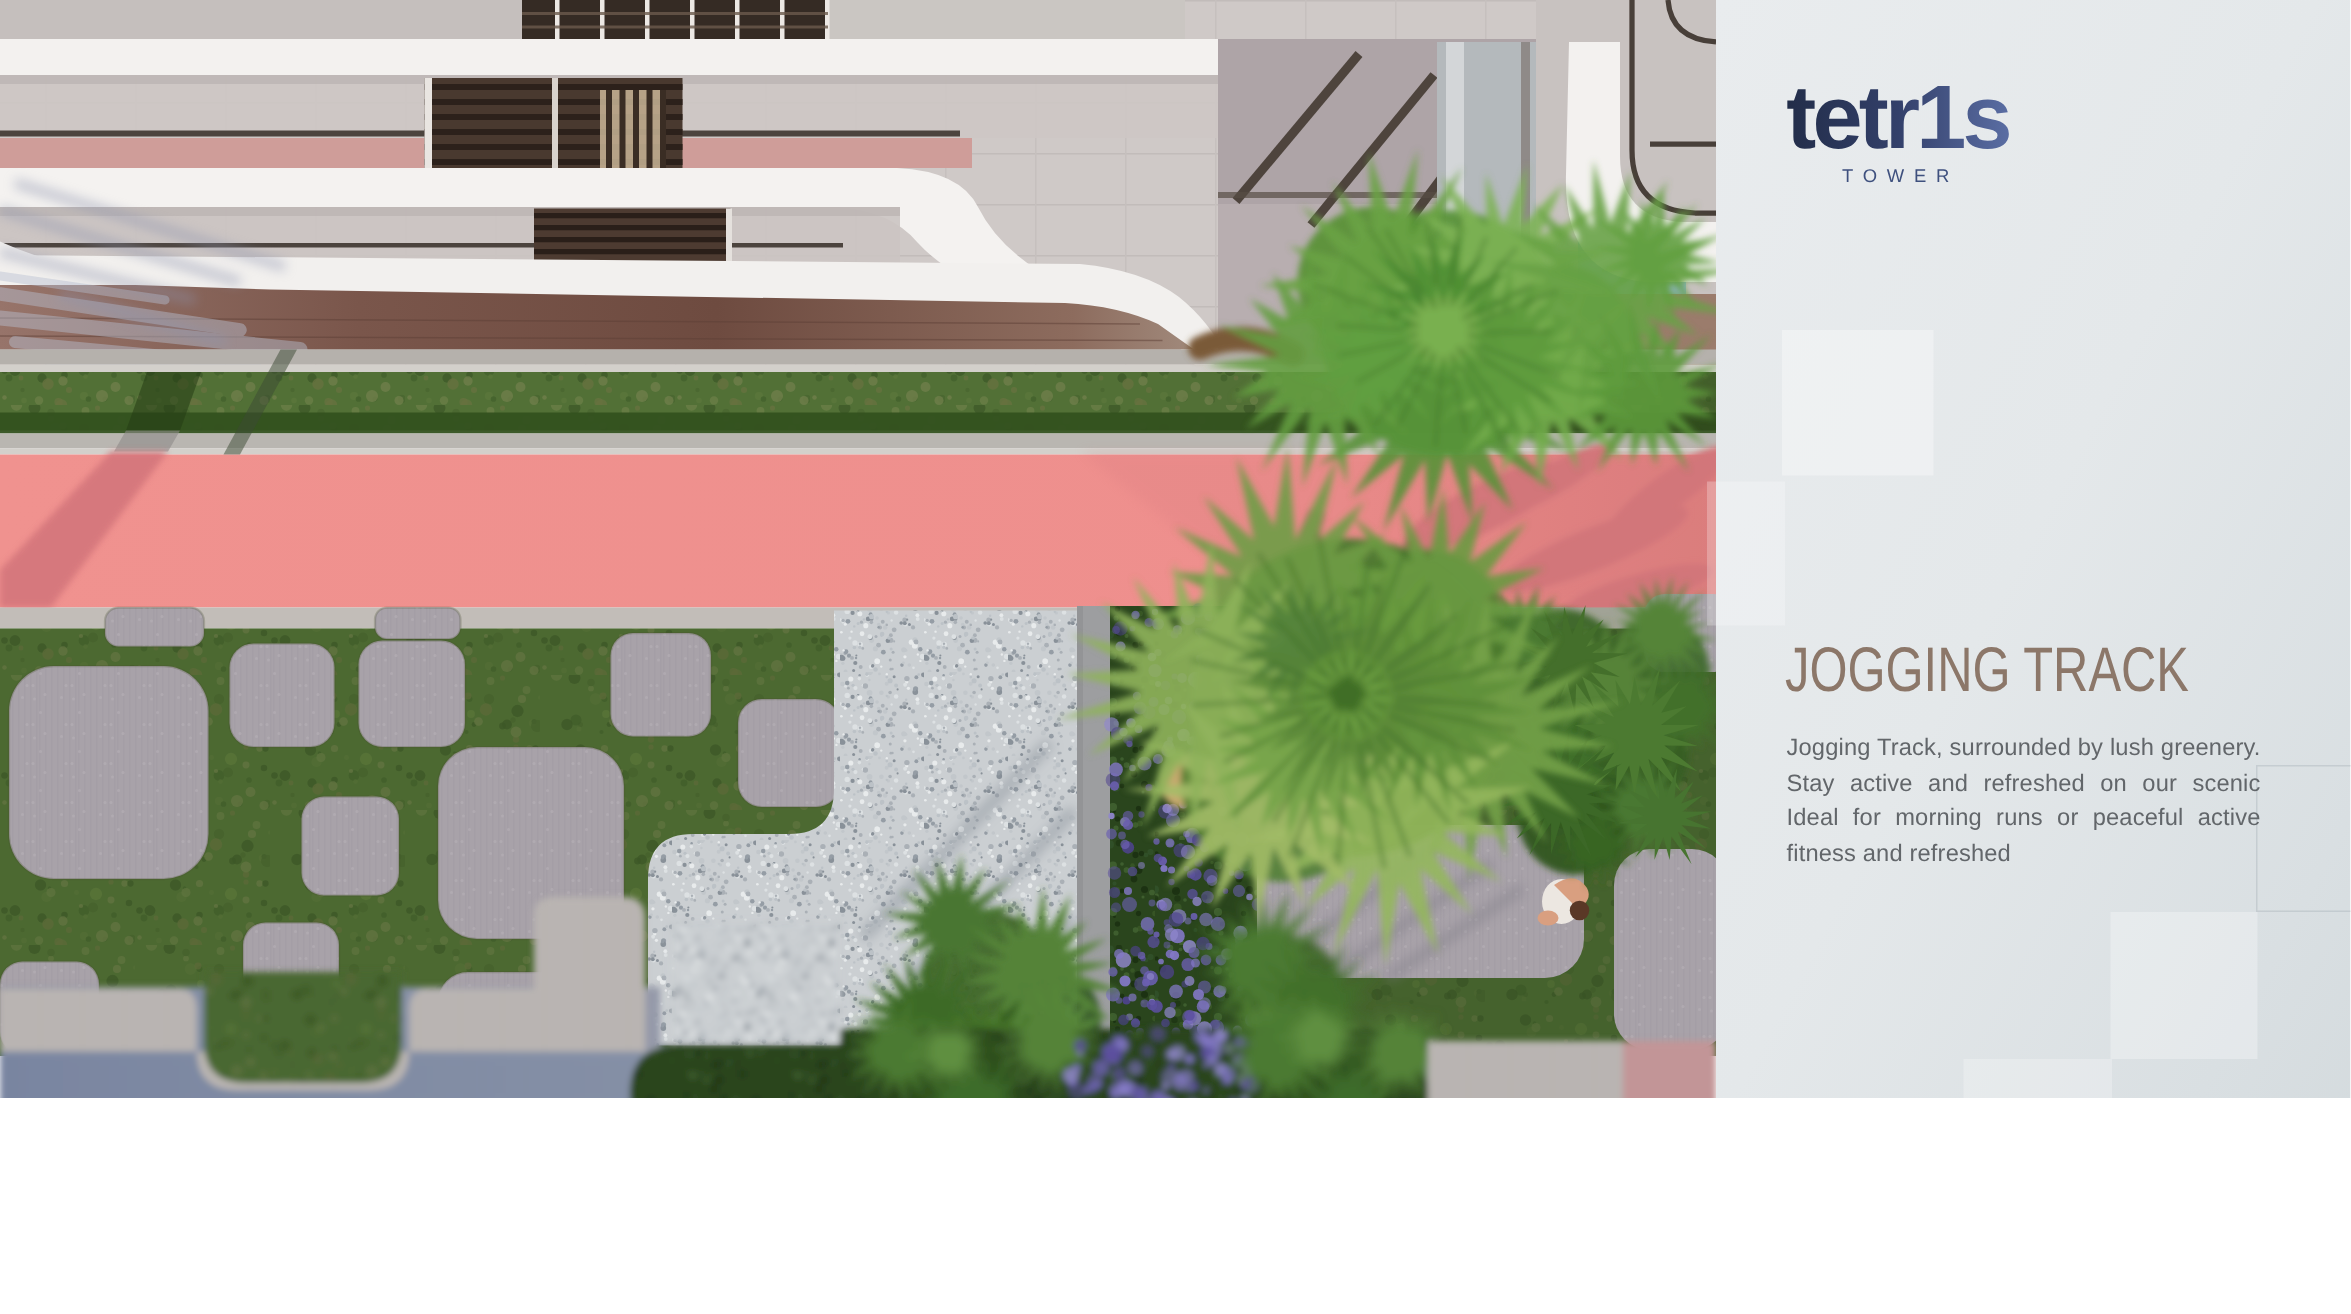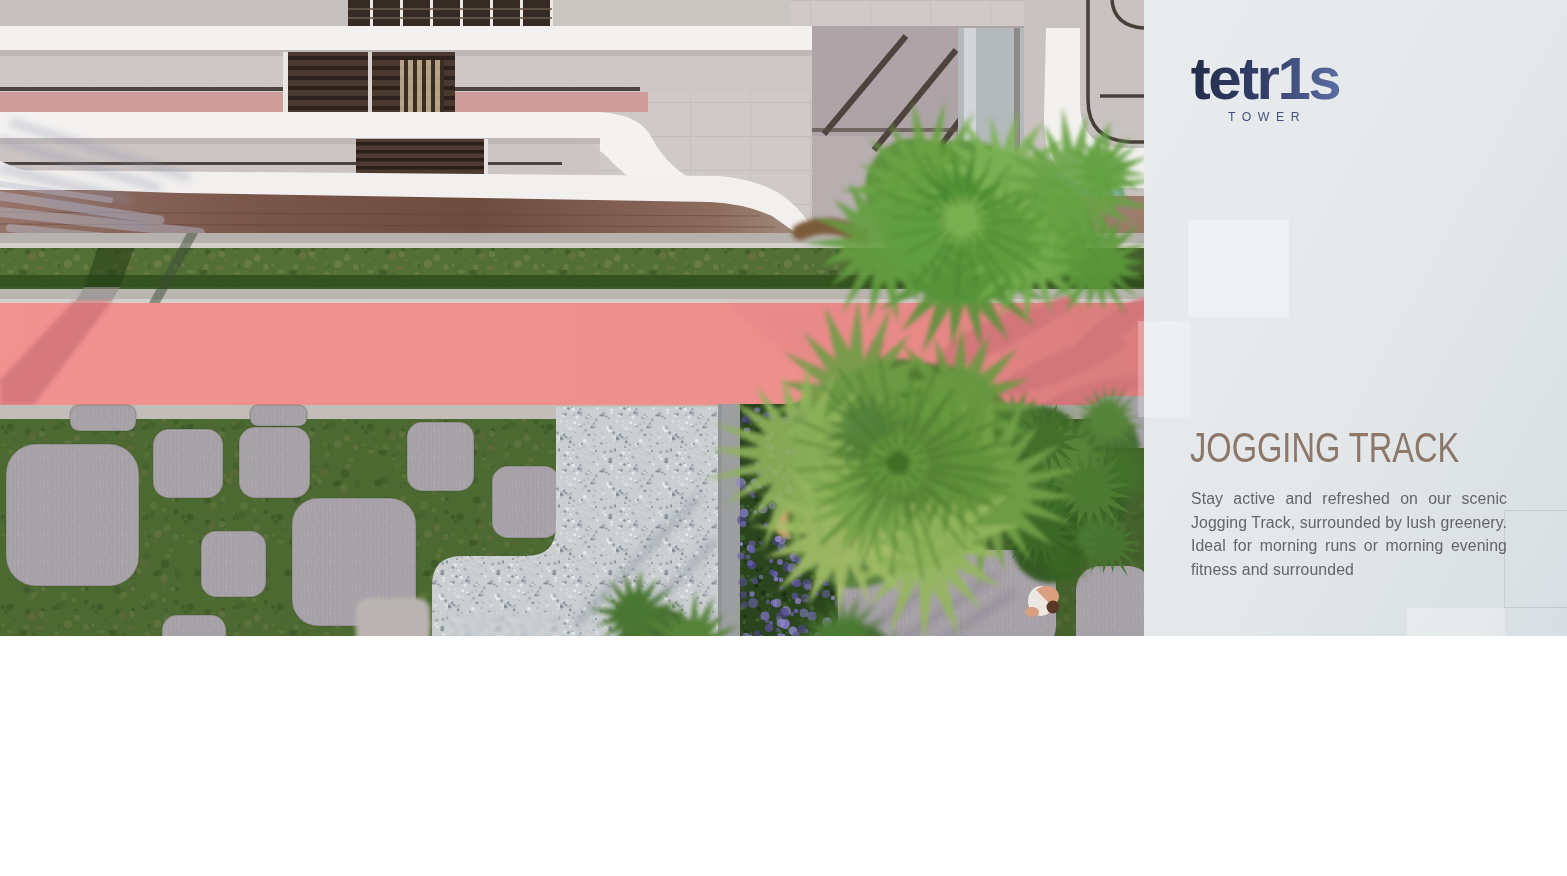--- a/index.html
+++ b/index.html
@@ -1,18 +1,18 @@
 <!DOCTYPE html>
 <html><head>
 <meta charset="utf-8">
 <style>
   html,body{margin:0;padding:0;background:#fff;}
   *{box-sizing:border-box;}
   body{font-family:"Liberation Sans", sans-serif;}
-  .wrap{position:relative;width:1567px;height:636px;overflow:hidden;}
+  .wrap{position:relative;width:1567px;height:732px;overflow:hidden;}
   .scene{position:absolute;left:0;top:0;width:1144px;height:876px;}
   .panel{position:absolute;left:1144px;top:0;width:423px;height:876px;
     background:linear-gradient(118deg,#e9ecee 0%,#e4e8ea 45%,#d9dfe2 80%,#d2d9dc 100%);}
   .sq{position:absolute;}
   .logo{position:absolute;left:40px;top:46px;width:170px;}
   .heading{position:absolute;left:46px;top:424px;font-size:40px;color:#8c7769;
     font-weight:400;white-space:nowrap;transform:scale(0.815,1.05);transform-origin:left top;}
   .body{position:absolute;left:47px;top:487px;width:316px;font-size:15.8px;line-height:23.6px;color:#62666a;letter-spacing:0.1px;}
   .body .j{text-align:justify;text-align-last:justify;}
 </style>
@@ -1249,19 +1249,19 @@
         </linearGradient>
       </defs>
       <text x="85" y="52.5" text-anchor="middle" font-family="Liberation Sans, sans-serif" font-weight="bold" font-size="60" letter-spacing="-2.5" fill="url(#lg)">tetr1s</text>
       <text x="87" y="75" text-anchor="middle" font-family="Liberation Sans, sans-serif" font-size="12.3" letter-spacing="6.5" fill="#3e507e">TOWER</text>
     </svg>
   </div>
 
   <div class="heading">JOGGING TRACK</div>
 
   <div class="body">
+    <div class="j">Jogging Track, surrounded by lush greenery.</div>
     <div class="j">Stay active and refreshed on our scenic</div>
-    <div class="j">Jogging Track, surrounded by lush greenery.</div>
-    <div class="j">Ideal for morning runs or morning evening</div>
-    <div>fitness and surrounded</div>
+    <div class="j">Ideal for morning runs or peaceful active</div>
+    <div>fitness and refreshed</div>
   </div>
 </div>
 </div>
 
 </body></html>

